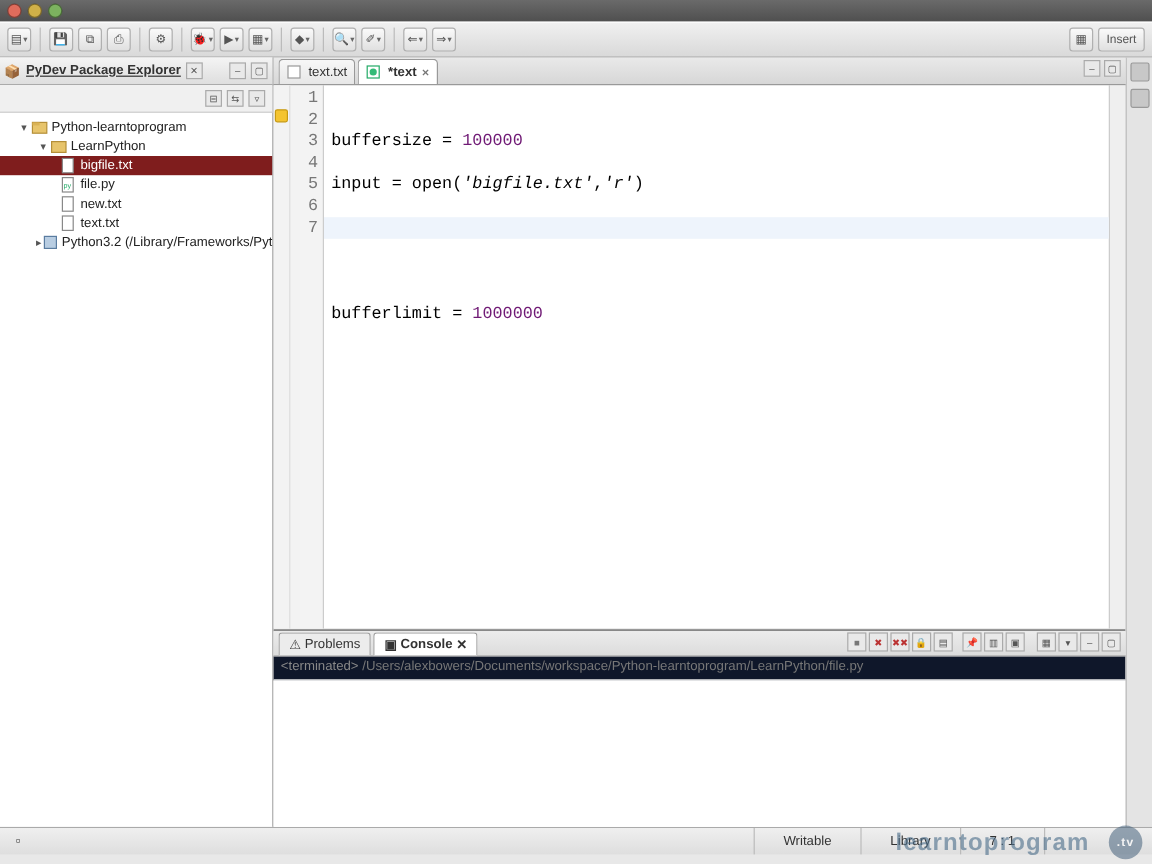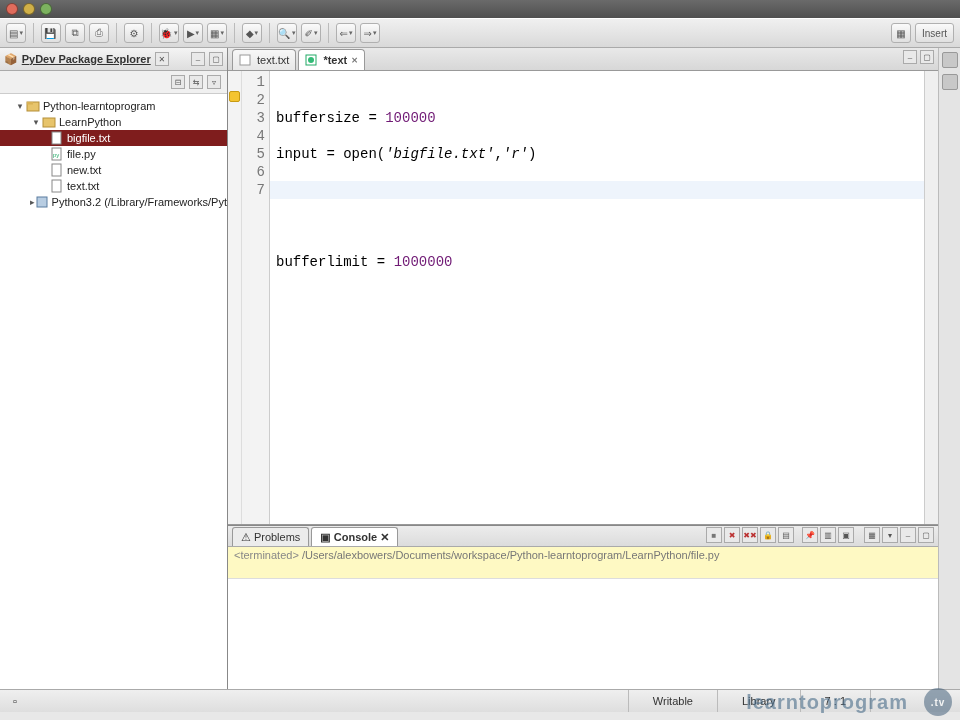--- a/index.html
+++ b/index.html
@@ -106,21 +106,21 @@
   .bottom{
     height:164px;border-top:1px solid #888;display:flex;flex-direction:column;background:#fff;
   }
   .btabs{height:21px;background:linear-gradient(#ececec,#dcdcdc);border-bottom:1px solid #aaa;
     display:flex;align-items:flex-end;padding-left:4px;position:relative;}
   .btab{height:19px;border:1px solid #999;border-bottom:none;border-radius:3px 3px 0 0;
     background:#ececec;display:flex;align-items:center;padding:0 8px;gap:3px;font-size:11px;color:#333;margin-right:2px;}
   .btab.active{background:#fff;font-weight:bold;}
   .btb-ctrls{position:absolute;right:4px;top:1px;display:flex;gap:2px;}
   .btb-ctrls .view-mini{width:16px;height:16px;}
-  .console-hdr{height:32px;background:#fef9c3;border-bottom:1px solid #ddd;
+  .console-hdr{height:20px;background:#0f172a;border-bottom:1px solid #ddd;
     font-size:11px;color:#777;padding:2px 6px;white-space:nowrap;overflow:hidden;}
   .console-hdr .term{color:#888;}
   .console-body{flex:1;background:#fff;}
   
   .statusbar{
     height:23px;background:linear-gradient(#efefef,#dedede);border-top:1px solid #aaa;
     display:flex;align-items:center;font-size:11px;color:#333;
   }
   .statusbar .cell{border-left:1px solid #bbb;height:100%;display:flex;align-items:center;padding:0 24px;}
   .statusbar .lead{width:30px;display:flex;align-items:center;justify-content:center;}

